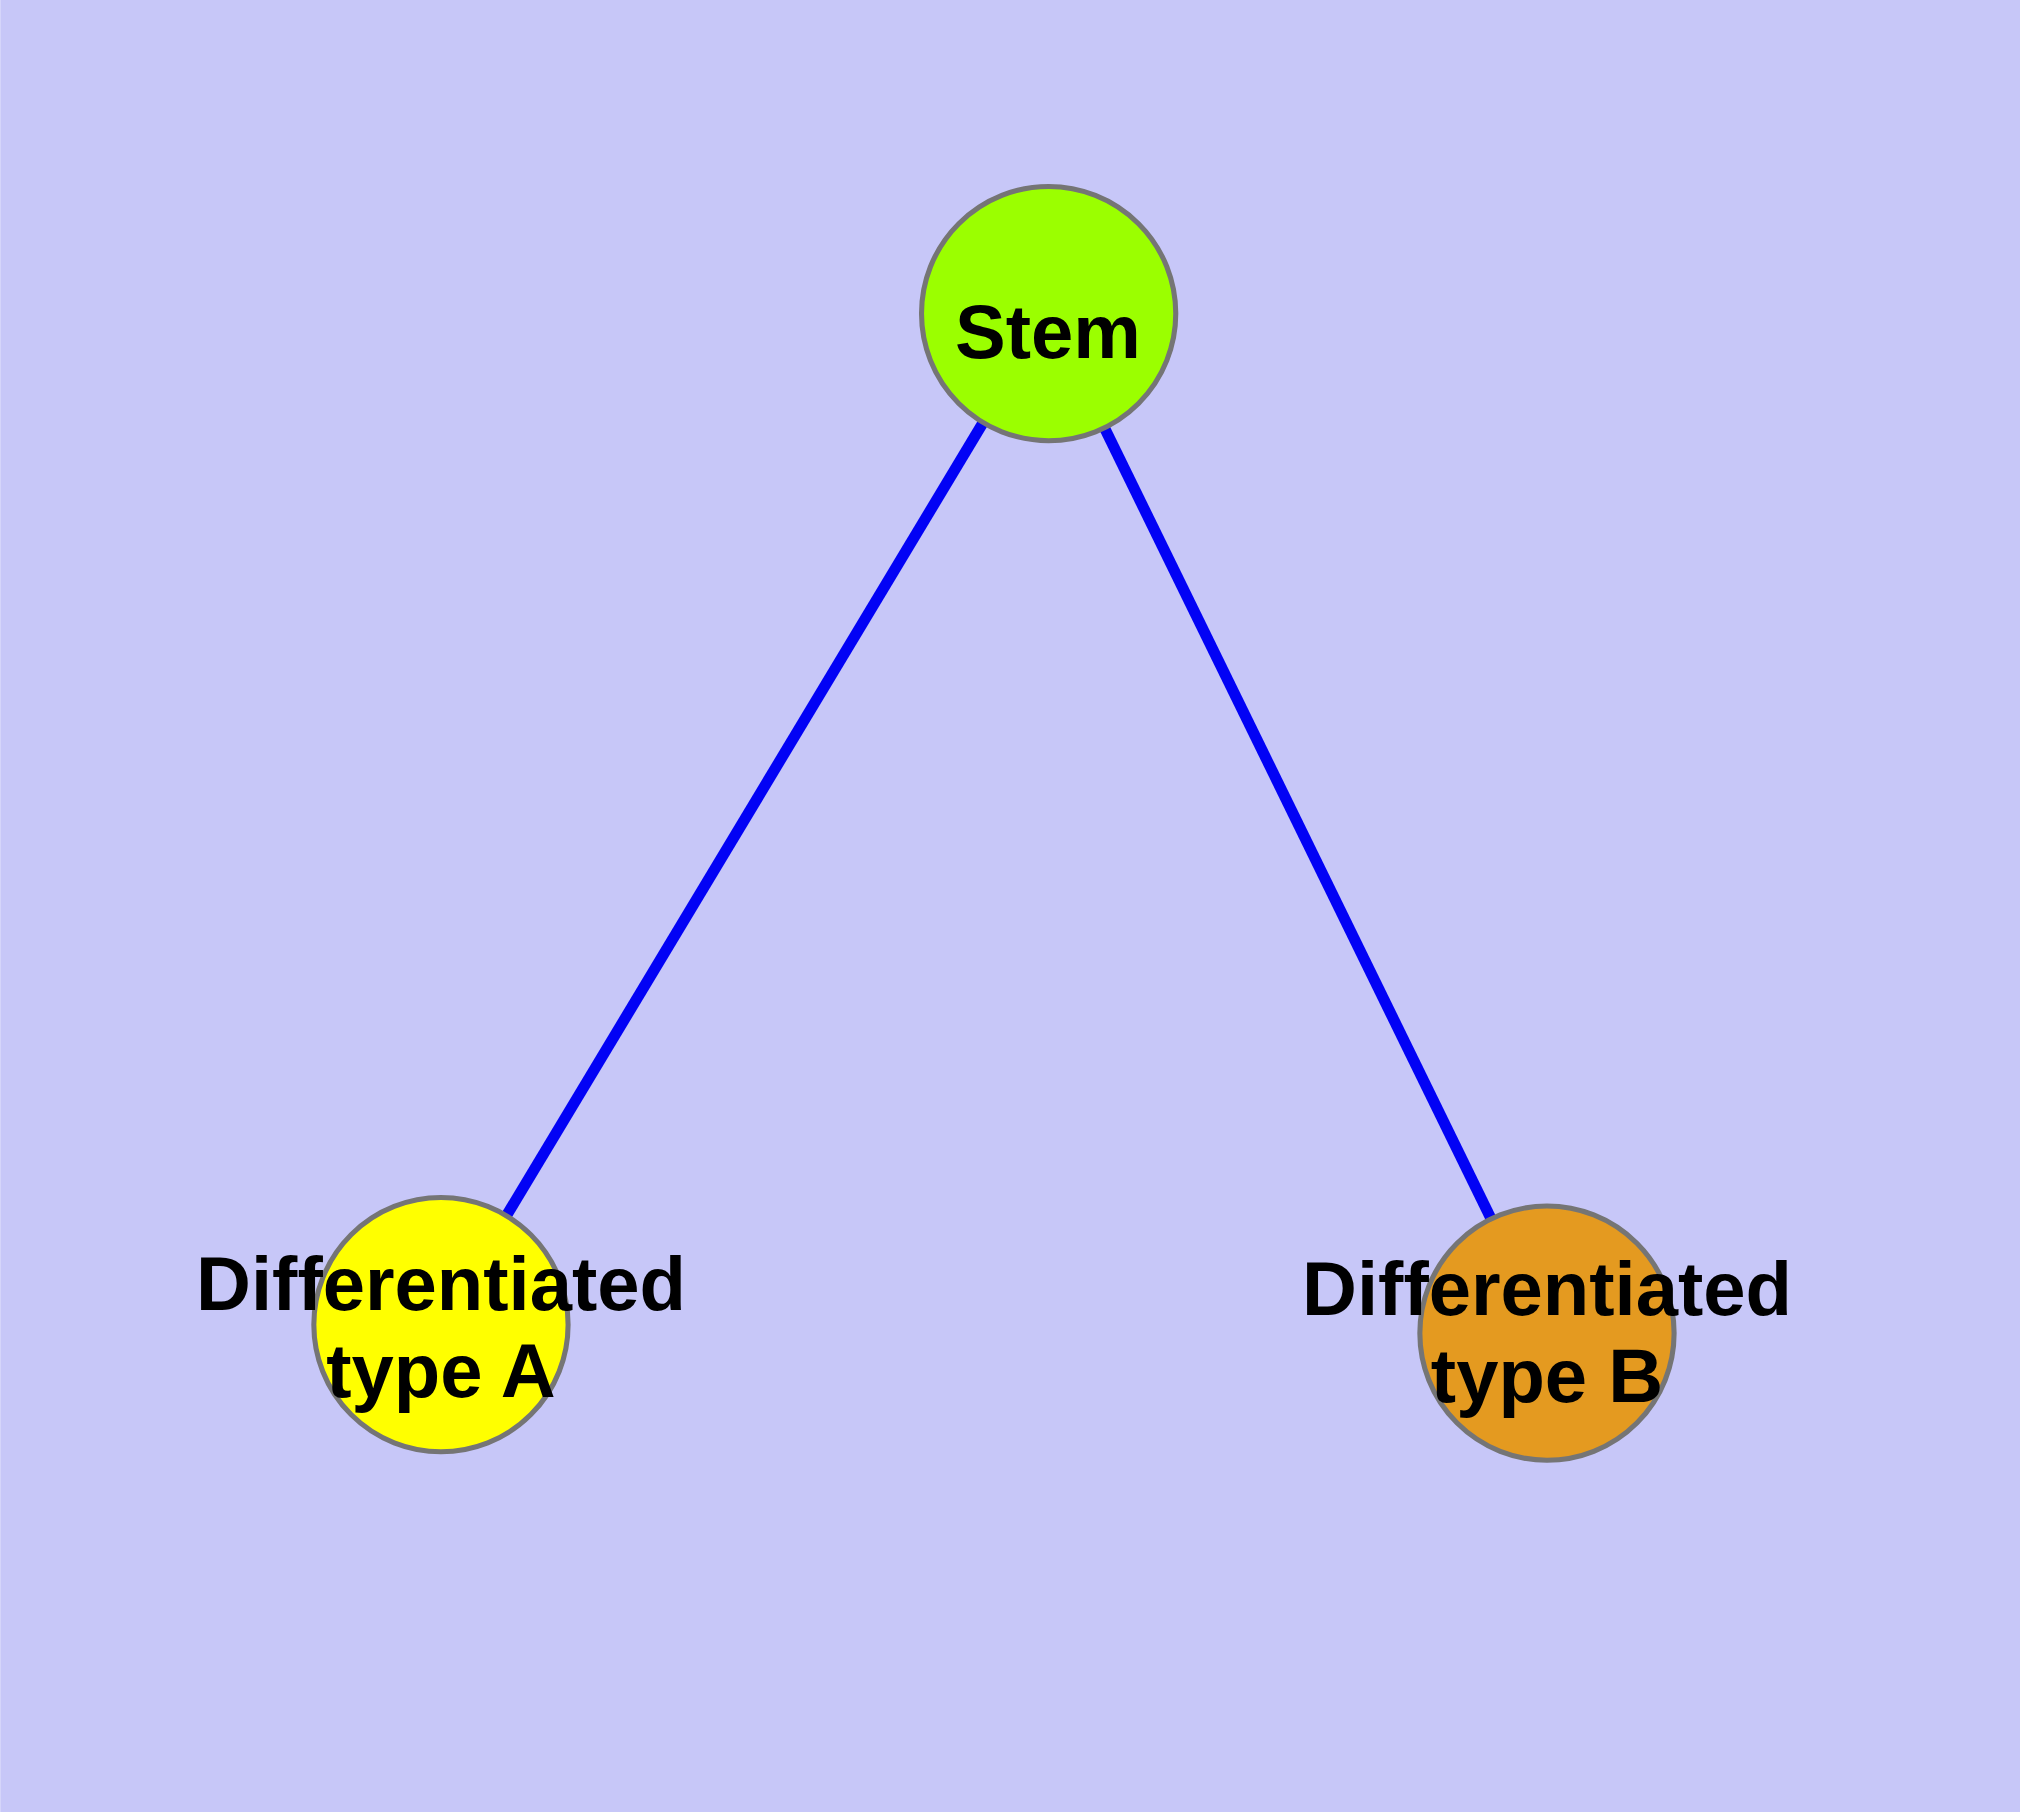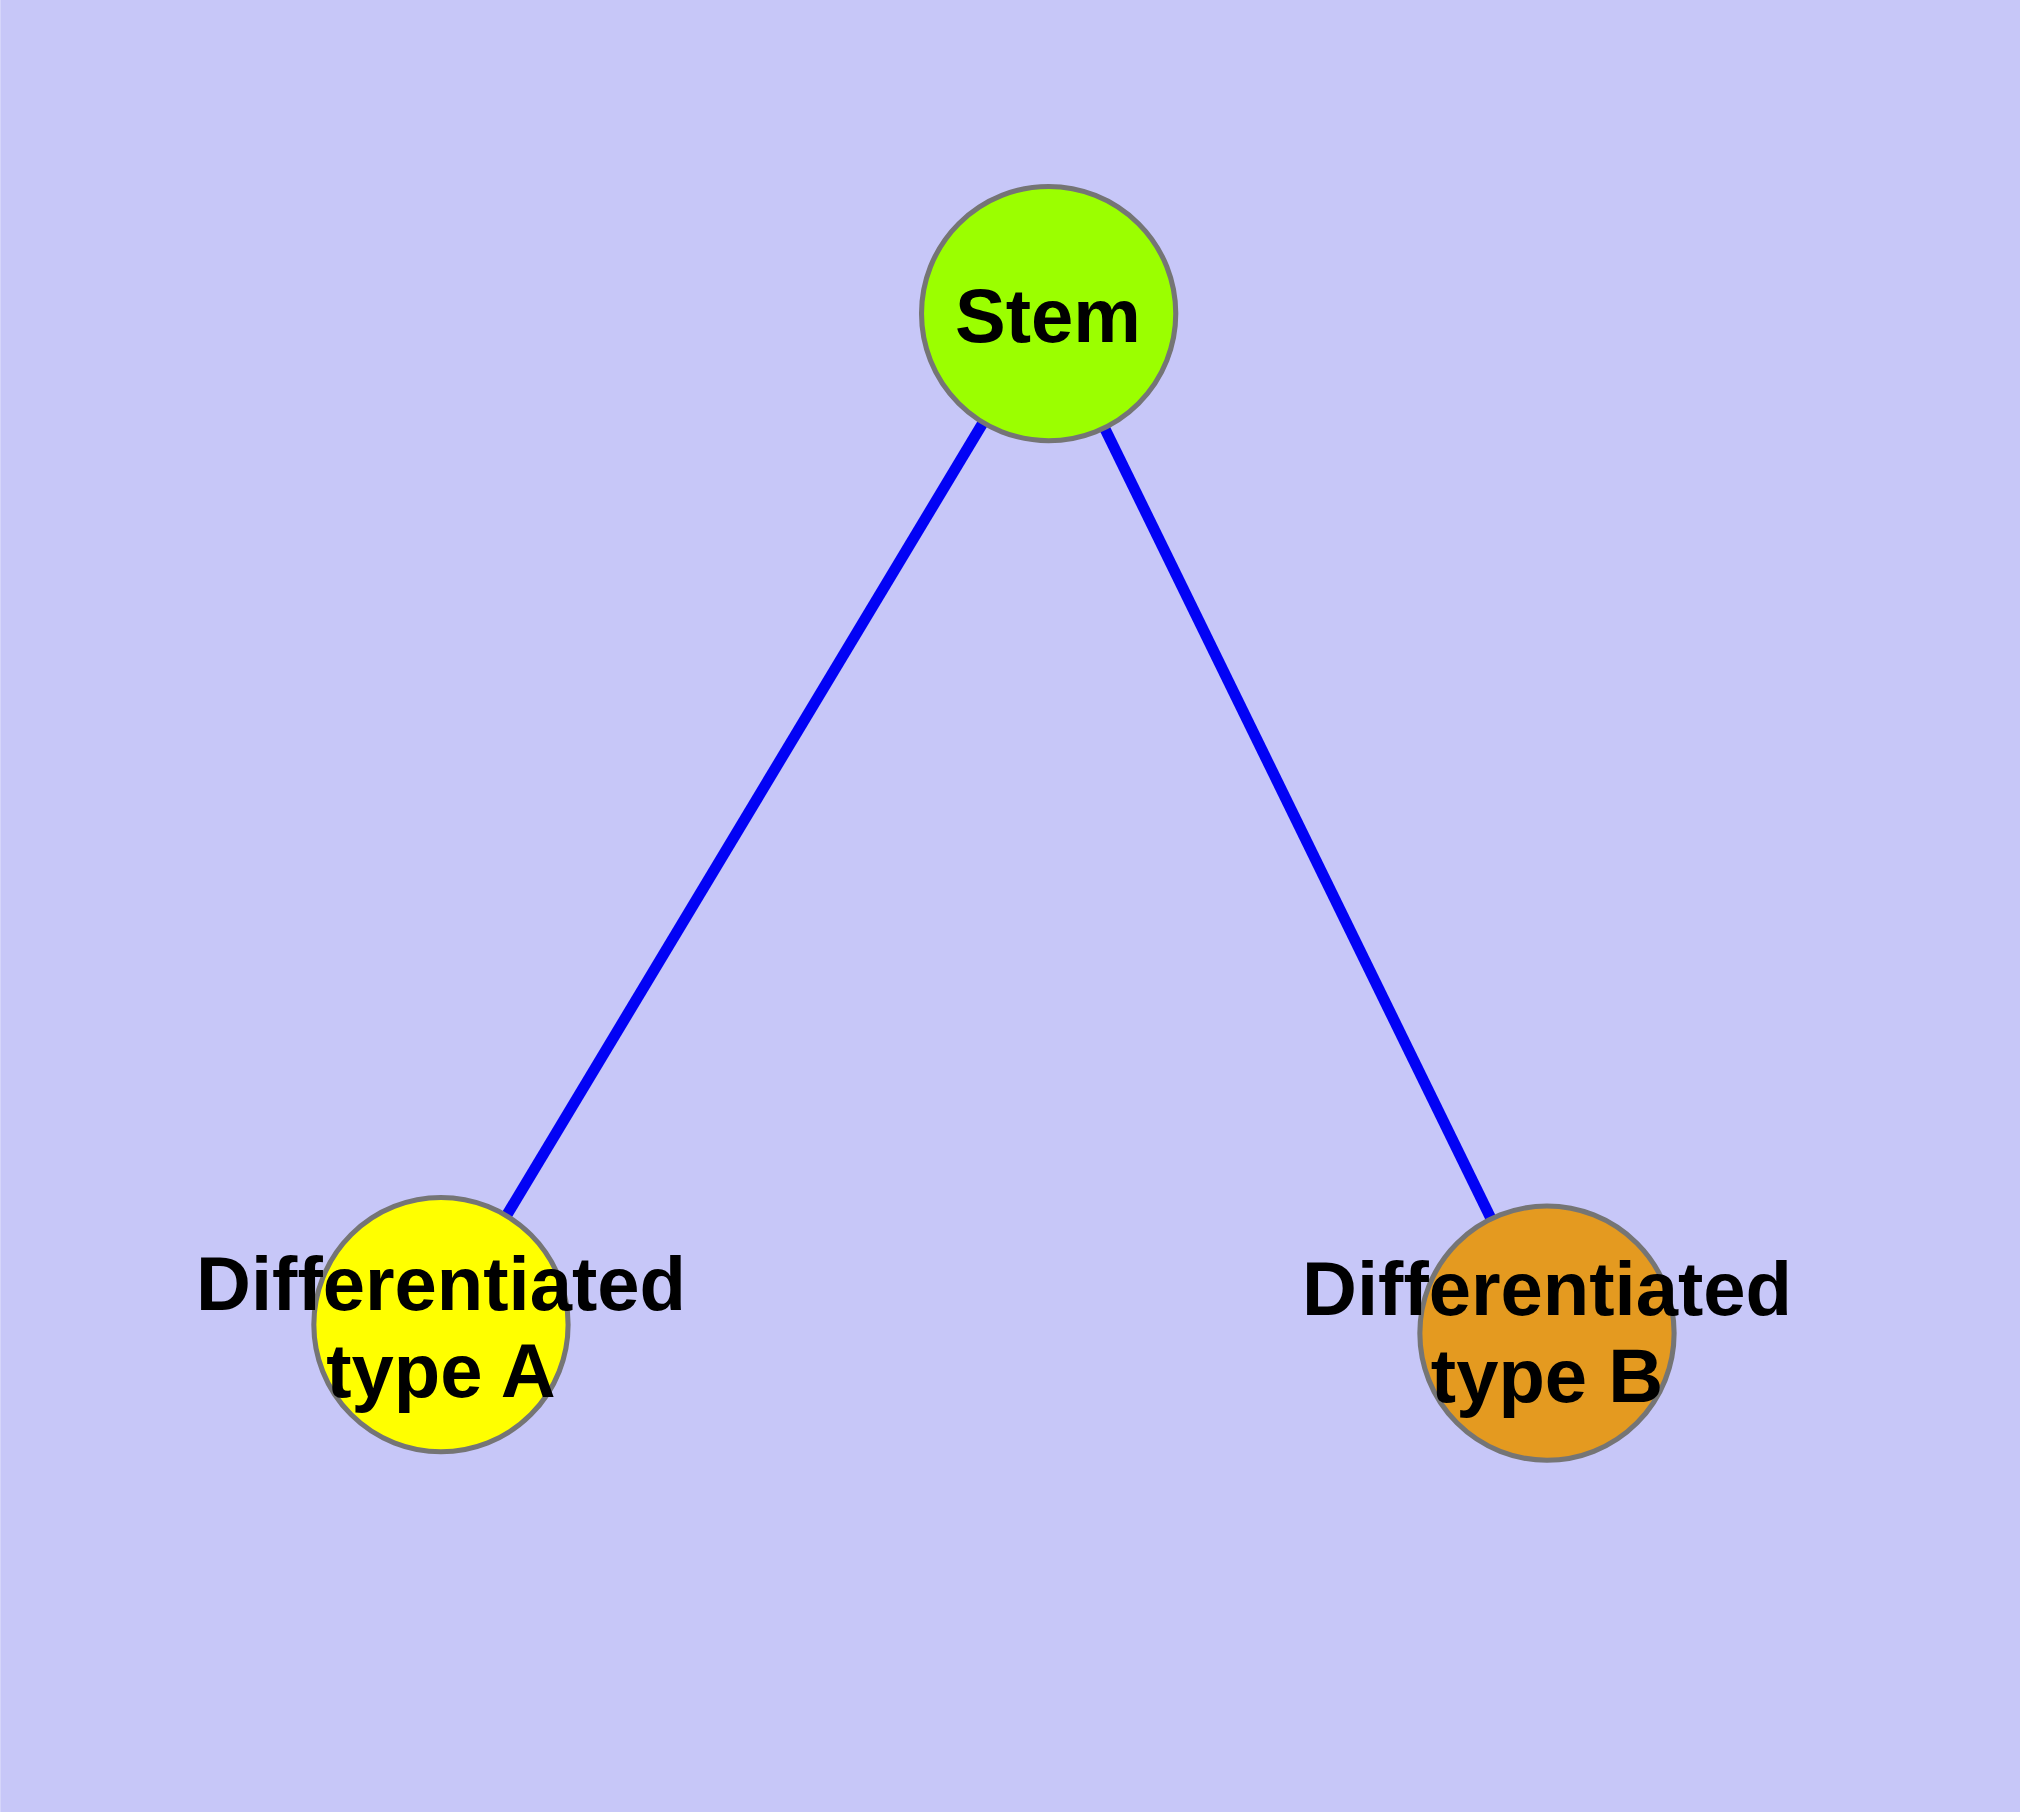--- a/index.html
+++ b/index.html
@@ -54,21 +54,21 @@
 
     <line class="edge" x1="1237" y1="370" x2="1825" y2="1573" stroke="#0202F5"></line>
 
     <circle class="node-circle" cx="1237" cy="370" r="150" fill="#9BFF00" stroke="#757575"></circle>
 
     <circle class="node-circle" cx="520" cy="1563" r="150" fill="#FFFF00" stroke="#757575"></circle>
 
     <circle class="node-circle" cx="1825" cy="1573" r="150" fill="#E49A20" stroke="#757575"></circle>
   </svg>
 
-  <div class="node-label" style="left: 1048px; top: 315px;">Stem</div>
+  <div class="node-label" style="left: 1048px; top: 331px;">Stem</div>
 
   <div class="node-label" style="left: 441px; top: 1327px;">Differentiated
 type A</div>
 
   <div class="node-label" style="left: 1547px; top: 1332px;">Differentiated
 type B</div>
 
 </div>
 
 

